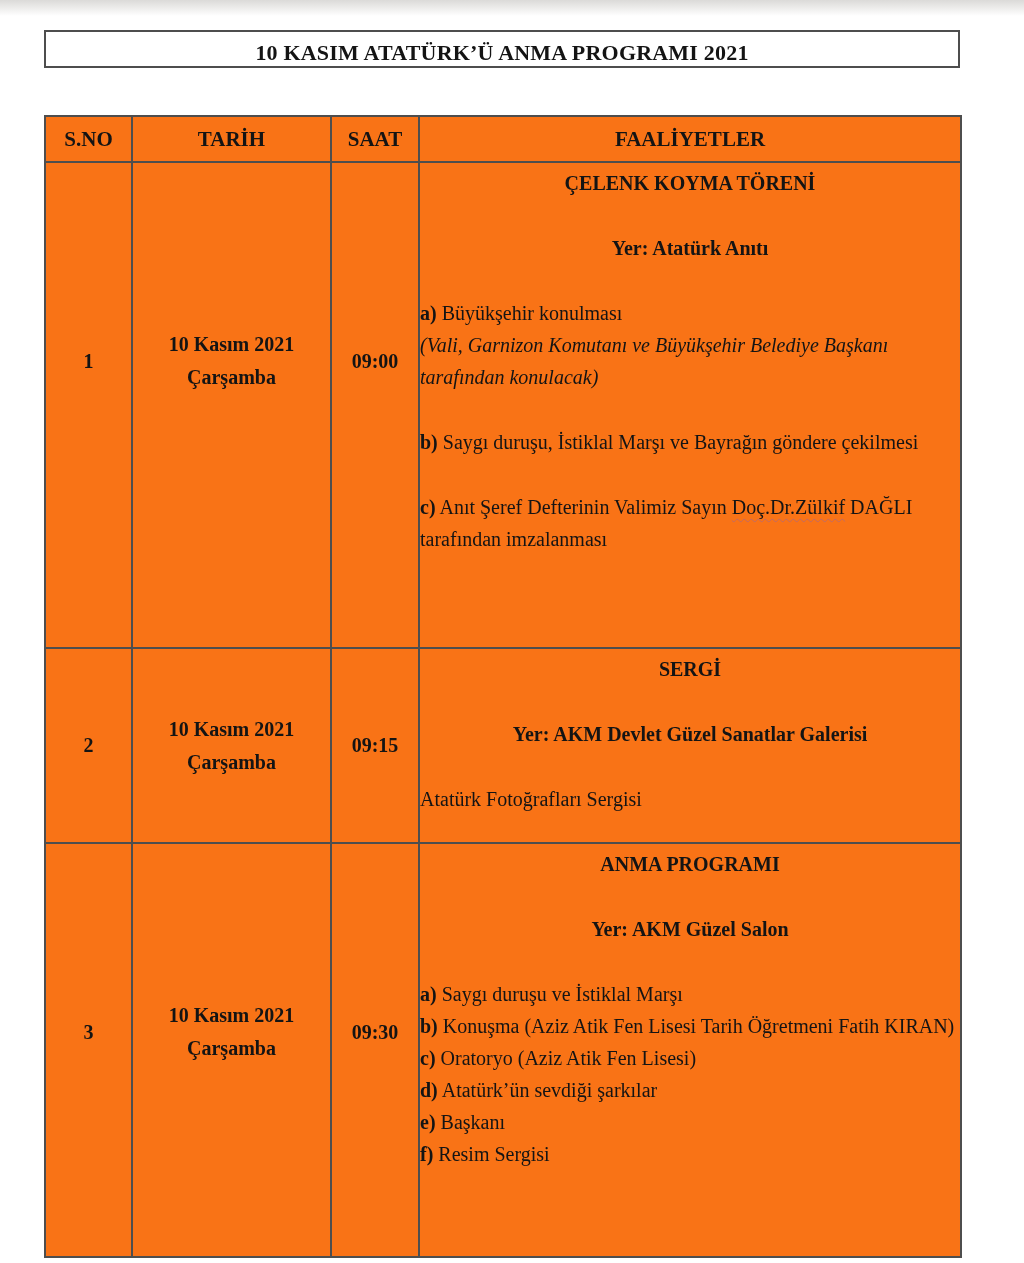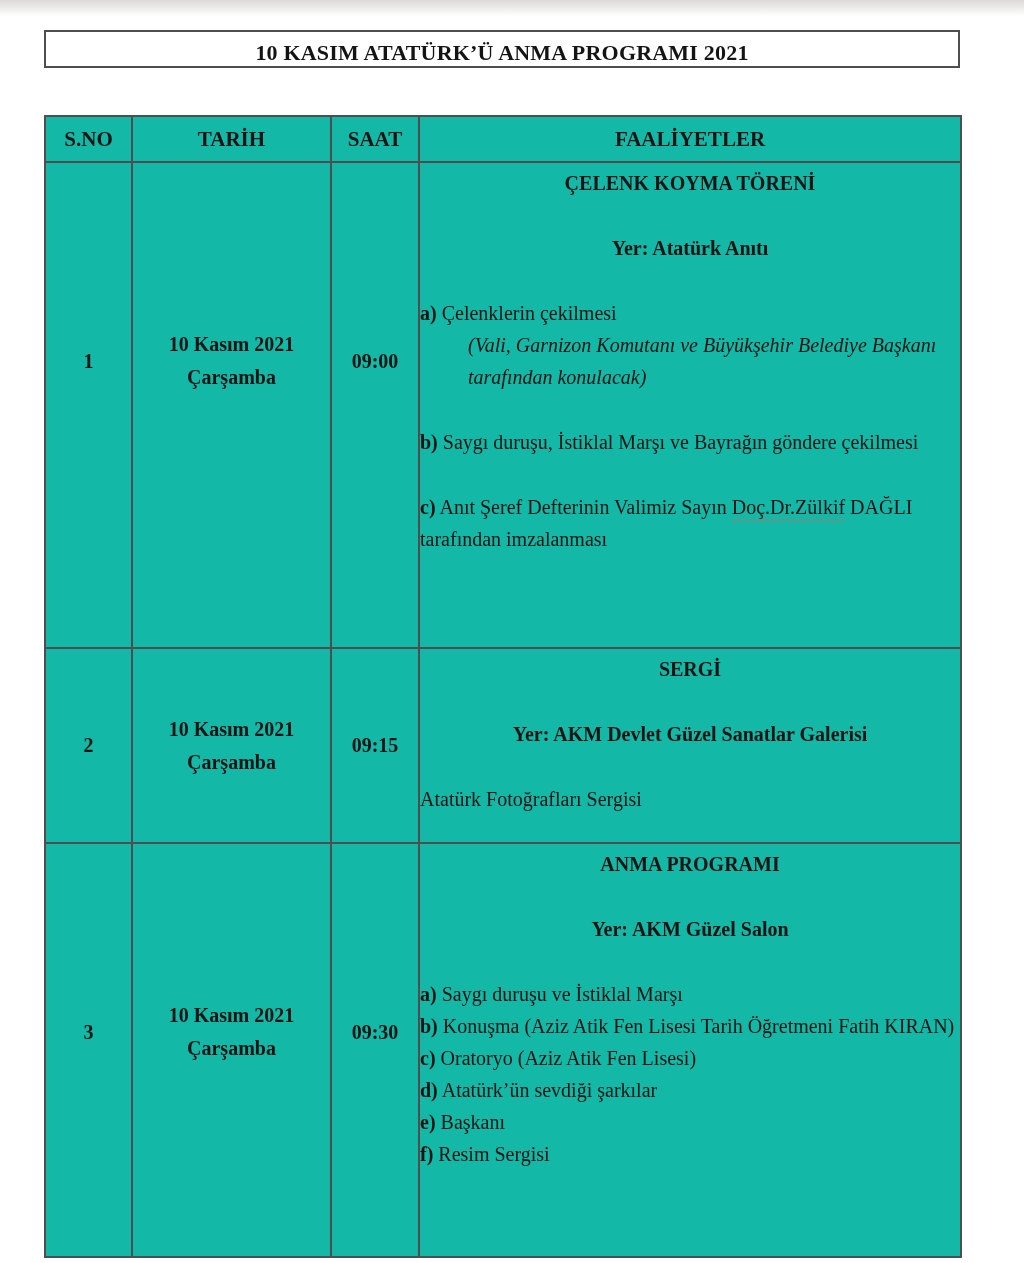--- a/index.html
+++ b/index.html
@@ -31,21 +31,21 @@
     font-size: 22px;
     letter-spacing: 0.2px;
     background: #fff;
   }
   table.program {
     position: absolute;
     left: 44px; top: 115px;
     width: 916px;
     border-collapse: collapse;
     table-layout: fixed;
-    background: #14b8a6;
+    background: #f97316;
   }
   table.program th, table.program td {
     border: 2px solid #4e4e4e;
     padding: 0;
   }
   tr.hdr { height: 46px; }
   tr.r1 { height: 486px; }
   tr.r2 { height: 195px; }
   tr.r3 { height: 414px; }
   th {
@@ -70,21 +70,21 @@
     padding: 9px 12px 0 10px;
   }
   .cell-heading {
     text-align: center;
     font-weight: bold;
     font-size: 20px;
     margin-top: 4px;
   }
   .para { margin-top: 33px; }
   .bold { font-weight: bold; text-align: center; }
-  .italic { font-style: italic; padding-left: 48px; }
+  .italic { font-style: italic; }
   .misspelled {
     text-decoration: underline;
     text-decoration-style: wavy;
     text-decoration-color: #c26a60;
     text-decoration-thickness: 1px;
     text-underline-offset: 4px;
   }
 </style>
 </head>
 <body>
@@ -119,21 +119,21 @@
       <div>10 Kasım 2021</div>
       <div>Çarşamba</div>
     </td>
     <td class="meta">
       <span>09:00</span>
     </td>
     <td class="fa-cell">
       <div class="cell-heading">ÇELENK KOYMA TÖRENİ</div>
       <div class="para bold">Yer: Atatürk Anıtı</div>
       <div class="para">
-        <div><span class="bold">a)</span><span> Çelenklerin çekilmesi</span></div>
+        <div><span class="bold">a)</span><span> Büyükşehir konulması</span></div>
         <div class="italic">(Vali, Garnizon Komutanı ve Büyükşehir Belediye Başkanı tarafından konulacak)</div>
       </div>
       <div class="para">
         <span class="bold">b)</span><span> Saygı duruşu, İstiklal Marşı ve Bayrağın göndere çekilmesi</span>
       </div>
       <div class="para">
         <span class="bold">c)</span><span> Anıt Şeref Defterinin Valimiz Sayın </span><span class="misspelled">Doç.Dr.Zülkif</span><span> DAĞLI tarafından imzalanması</span>
       </div>
     </td>
   </tr>

